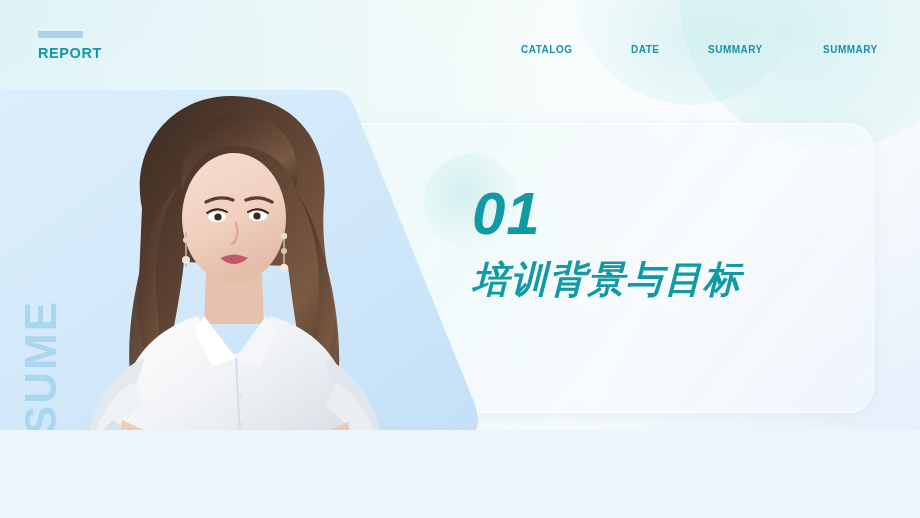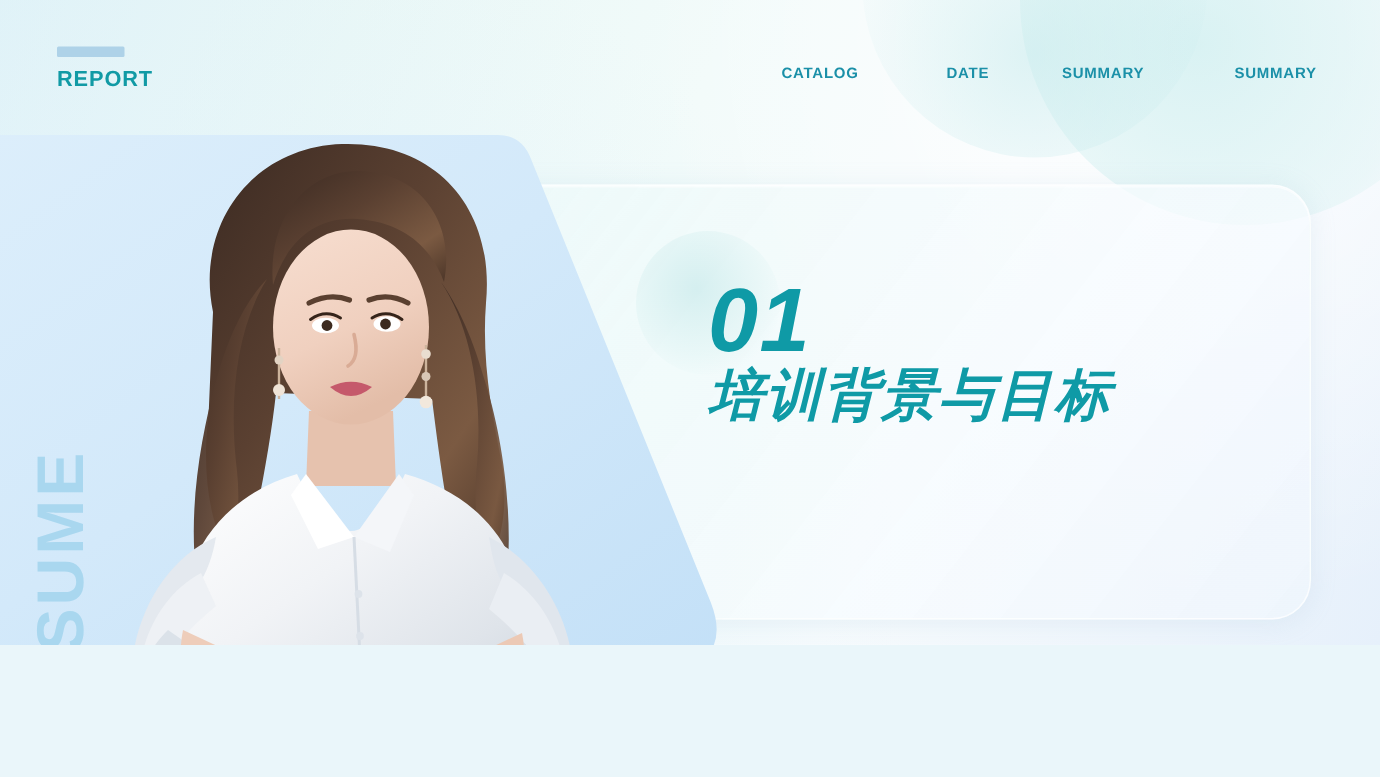--- a/index.html
+++ b/index.html
@@ -79,21 +79,21 @@
     box-shadow:0 2px 18px rgba(150,185,205,.16), inset 0 1px 0 rgba(255,255,255,.55);
   }
 
   
   .title-wrap{position:absolute;left:472px;top:186px;font-style:italic;}
   .title-num{
     font-size:60px;font-weight:bold;color:#0f9aa6;line-height:.92;
     letter-spacing:1px;
   }
   .title-cn{
-    margin-top:2px;font-size:37px;font-weight:bold;color:#0f9aa6;
+    margin-top:18px;font-size:37px;font-weight:bold;color:#0f9aa6;
     letter-spacing:1.5px;line-height:1.15;white-space:nowrap;
   }
 
   
   .dots{position:absolute;left:775px;top:447px;}
   .dot-row{display:flex;gap:17px;margin-bottom:17px;}
   .dot{width:5.5px;height:5.5px;border-radius:50%;background:#5b92d1;}
   .dot-row:last-child{margin-bottom:0;}
 </style>
 </head>

